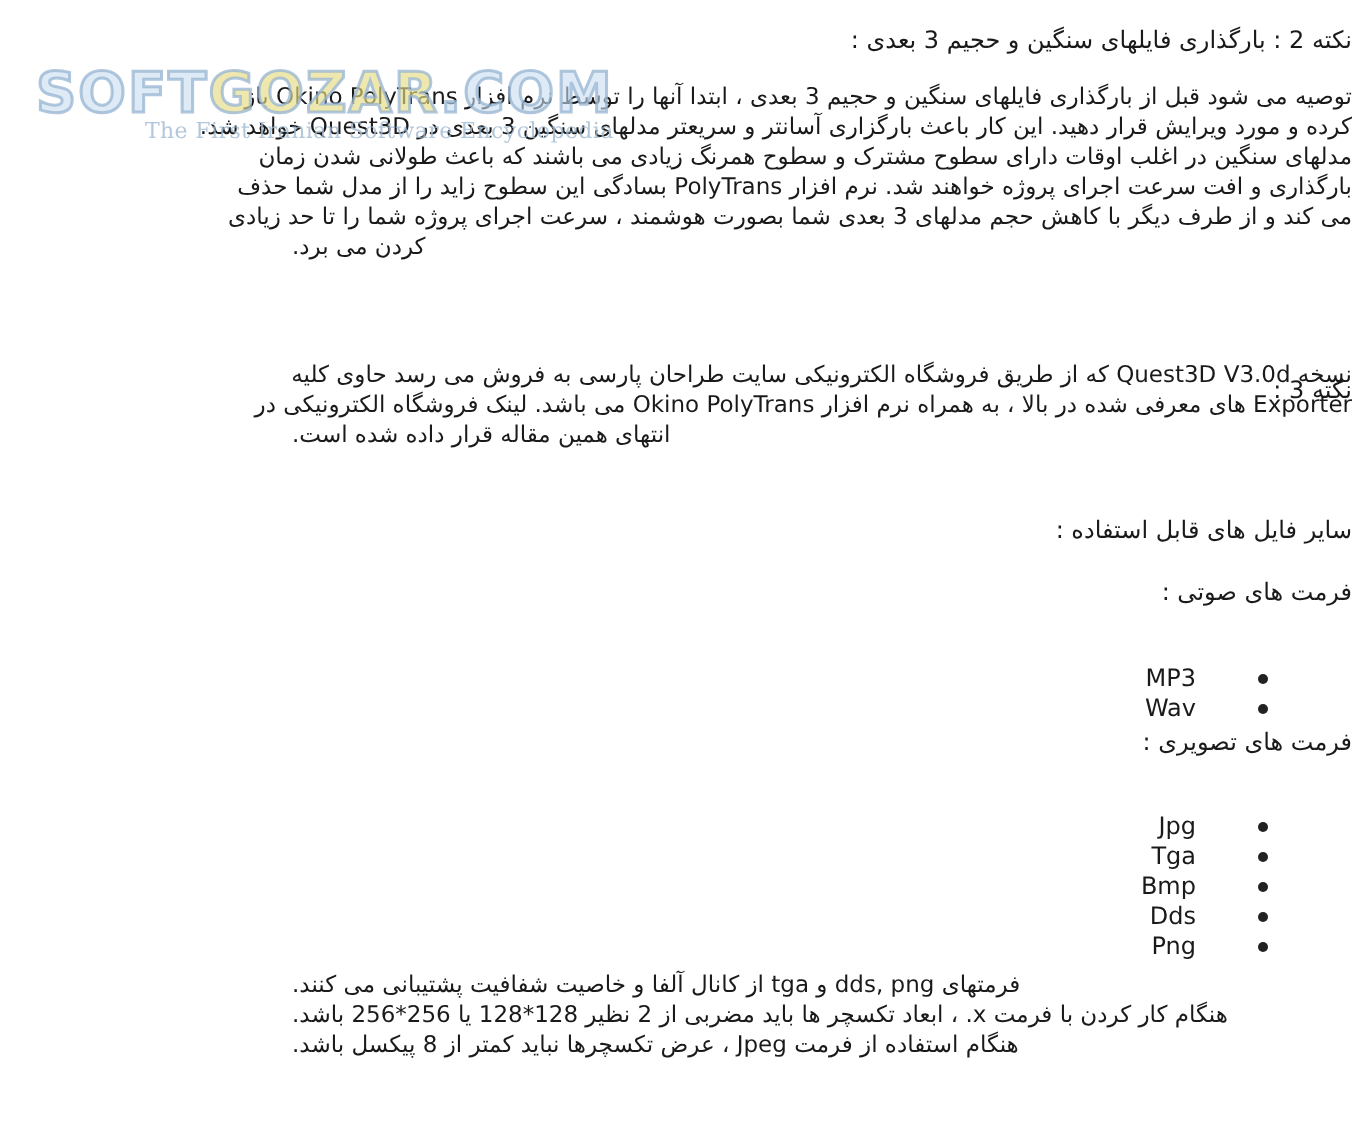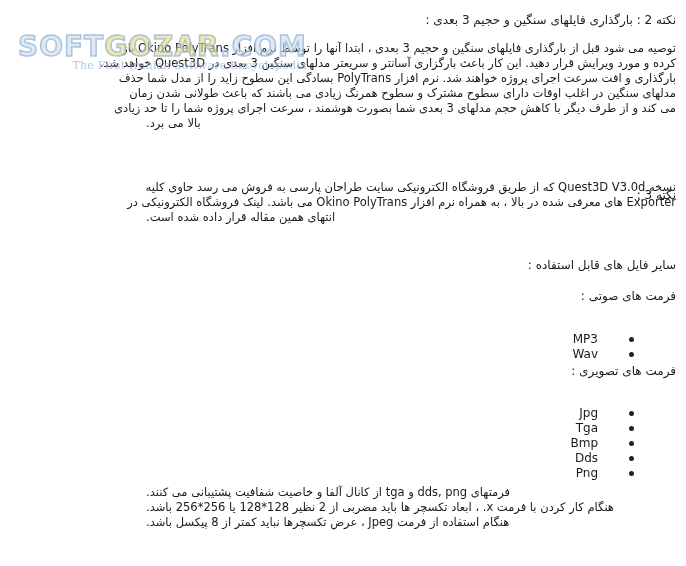--- a/index.html
+++ b/index.html
@@ -104,24 +104,24 @@
 </head>
 <body>
 
 <div class="page">
 
   <div class="line heading" style="top:13px;">نکته 2 : بارگذاری فایلهای سنگین و حجیم 3 بعدی :</div>
 
   <div class="para" style="top:41px;">
     <span class="pline">توصیه می شود قبل از بارگذاری فایلهای سنگین و حجیم 3 بعدی ، ابتدا آنها را توسط نرم افزار Okino PolyTrans باز</span>
     <span class="pline">کرده و مورد ویرایش قرار دهید. این کار باعث بارگزاری آسانتر و سریعتر مدلهای سنگین 3 بعدی در Quest3D خواهد شد.</span>
+    <span class="pline">مدلهای سنگین در اغلب اوقات دارای سطوح مشترک و سطوح همرنگ زیادی می باشند که باعث طولانی شدن زمان</span>
     <span class="pline">بارگذاری و افت سرعت اجرای پروژه خواهند شد. نرم افزار PolyTrans بسادگی این سطوح زاید را از مدل شما حذف</span>
-    <span class="pline">مدلهای سنگین در اغلب اوقات دارای سطوح مشترک و سطوح همرنگ زیادی می باشند که باعث طولانی شدن زمان</span>
     <span class="pline">می کند و از طرف دیگر با کاهش حجم مدلهای 3 بعدی شما بصورت هوشمند ، سرعت اجرای پروژه شما را تا حد زیادی</span>
-    <span class="pline">بالا می برد.</span>
+    <span class="pline">کردن می برد.</span>
   </div>
 
   <div class="line heading" style="top:152px;margin-top:36px;">نکته 3 :</div>
 
   <div class="para" style="top:180px;">
     <span class="pline">نسخه Quest3D V3.0d که از طریق فروشگاه الکترونیکی سایت طراحان پارسی به فروش می رسد حاوی کلیه</span>
     <span class="pline">Exporter های معرفی شده در بالا ، به همراه نرم افزار Okino PolyTrans می باشد. لینک فروشگاه الکترونیکی در</span>
     <span class="pline">انتهای همین مقاله قرار داده شده است.</span>
   </div>
 

